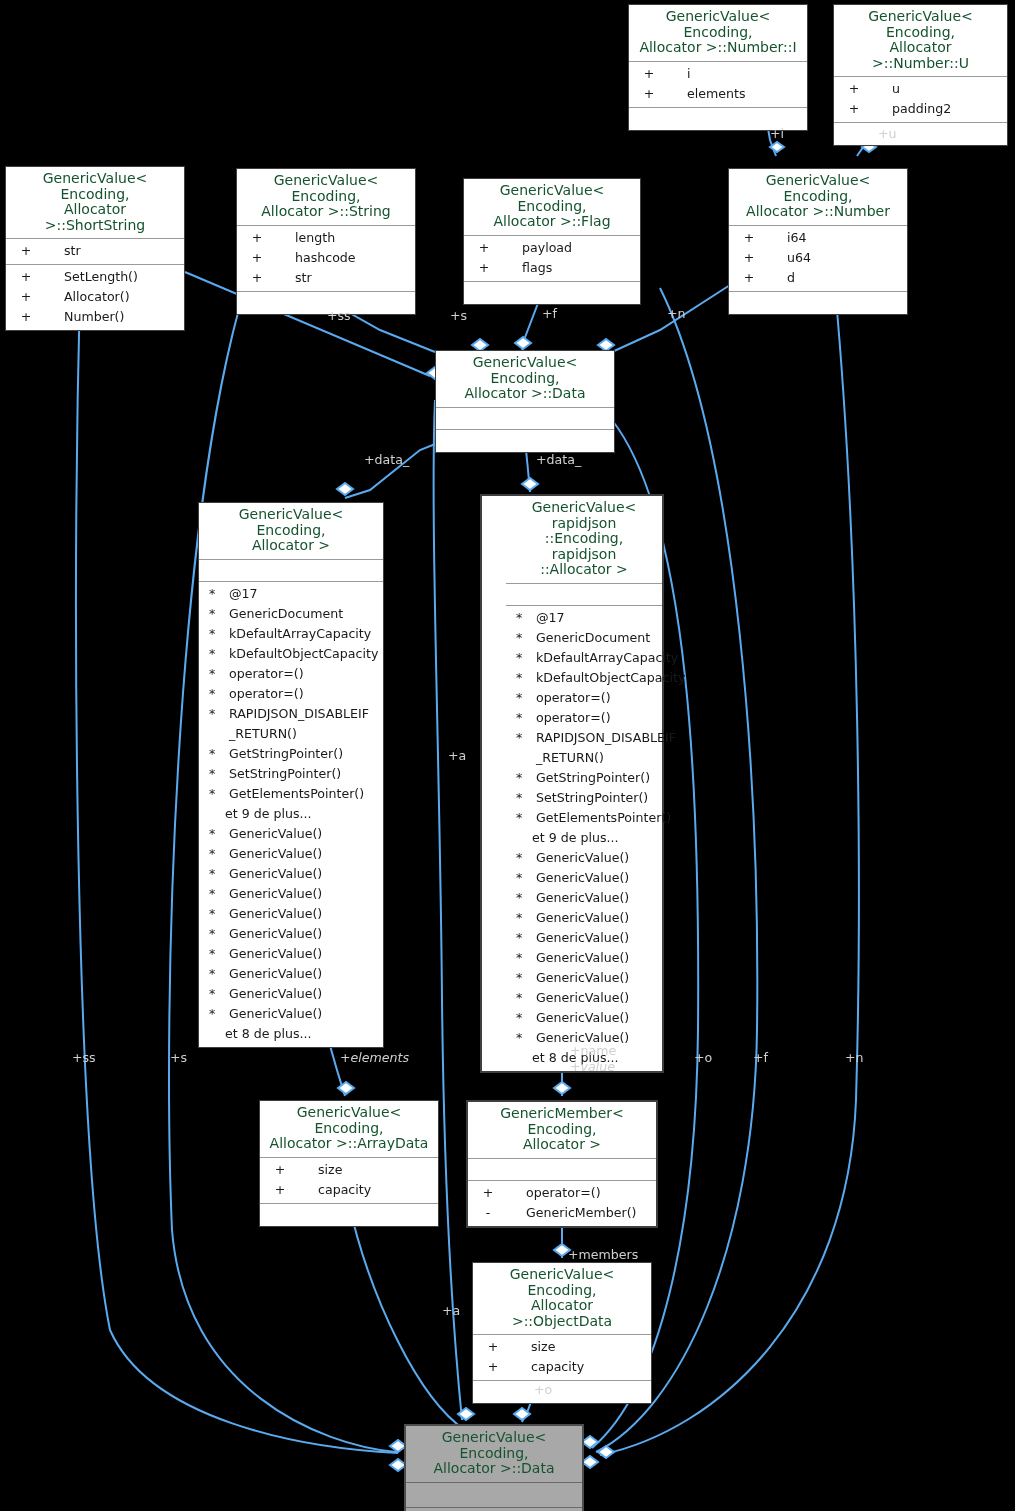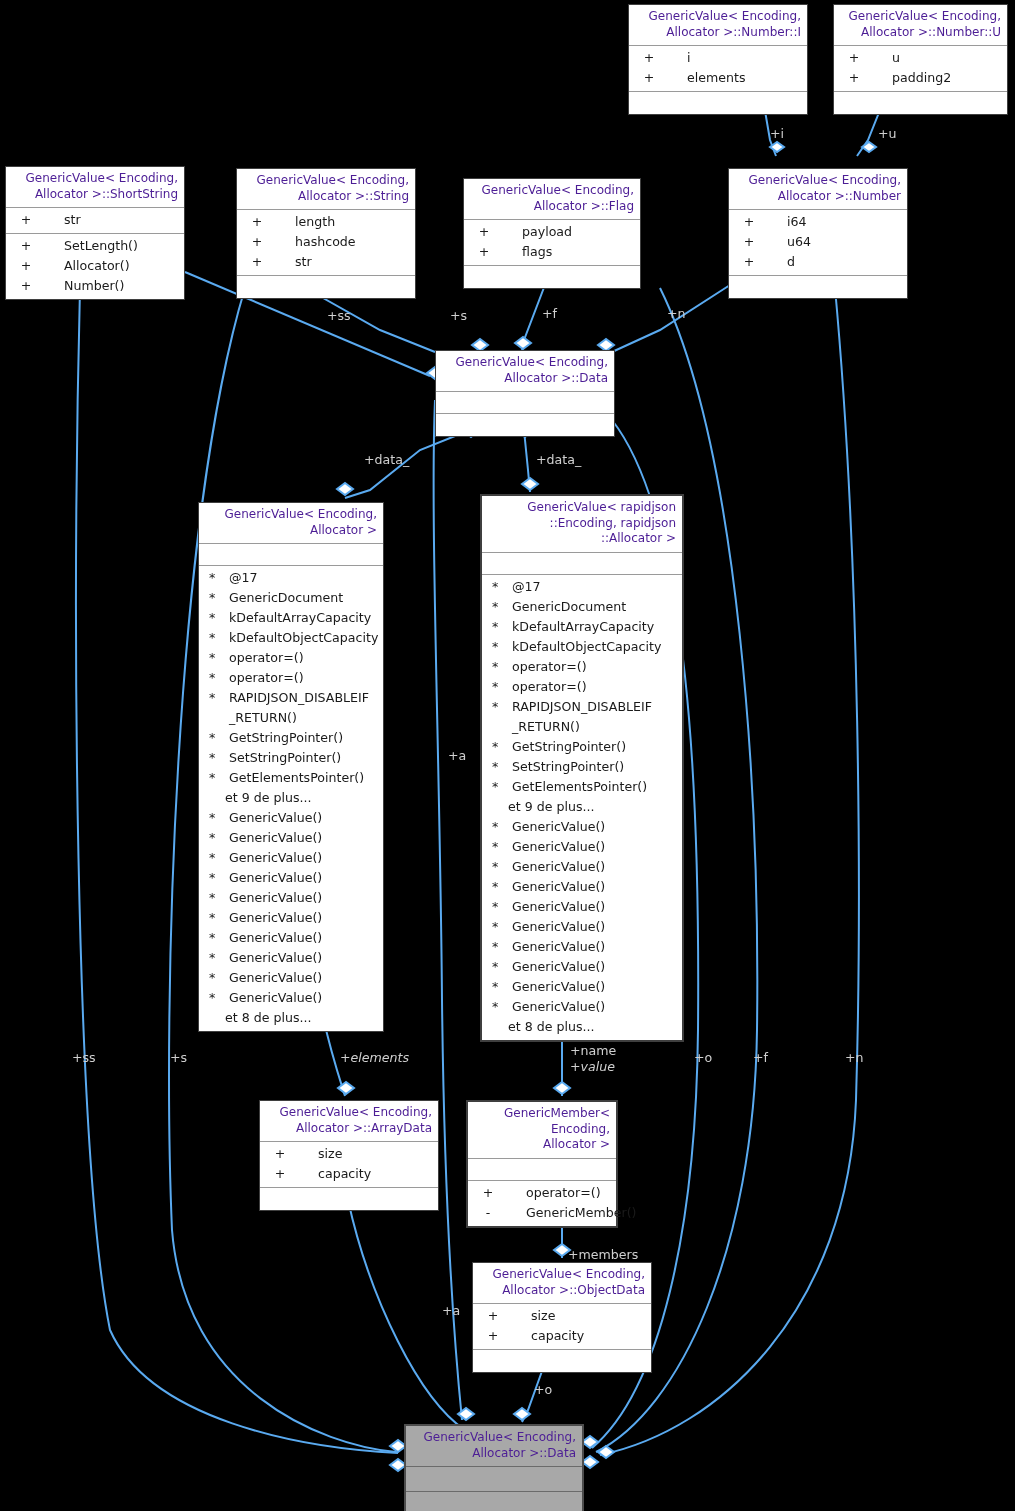--- a/index.html
+++ b/index.html
@@ -32,24 +32,24 @@
     z-index: 5;
   }
   .node.focus {
     background: #a8a8a8;
     border: 2px solid #4d4d4d;
   }
   .node.bold {
     border: 2px solid #3f3f3f;
   }
   .node-title {
-    text-align: right;
-    font-size: 12px;
+    text-align: center;
+    font-size: 14px;
     line-height: 15.6px;
-    color: #4c1d95;
+    color: #14532d;
     padding: 4px 6px 5px 6px;
     border-bottom: 1px solid #9a9a9a;
     box-sizing: border-box;
   }
   .node.focus .node-title { border-bottom: 1px solid #6b6b6b; }
   .compartment {
     border-bottom: 1px solid #9a9a9a;
     box-sizing: border-box;
     padding: 2px 0 3px 0;
   }
@@ -319,21 +319,21 @@
       <div class="row member"><span class="vis">*</span><span class="mname">GenericValue()</span></div>
       <div class="row member"><span class="vis">*</span><span class="mname">GenericValue()</span></div>
       <div class="row member"><span class="vis">*</span><span class="mname">GenericValue()</span></div>
       <div class="row member"><span class="vis">*</span><span class="mname">GenericValue()</span></div>
       <div class="row member"><span class="vis">*</span><span class="mname">GenericValue()</span></div>
       <div class="row member"><span class="vis">*</span><span class="mname">GenericValue()</span></div>
       <div class="row more">et 8 de plus...</div>
     </div>
   </div>
 
-  <div class="node bold" style="left:480px; top:494px; width:204px;">
+  <div class="node bold" style="left:480px; top:494px; width:184px;padding-left:24px;">
     <div class="node-title">
       <div>GenericValue&lt; rapidjson</div>
       <div>::Encoding, rapidjson</div>
       <div>::Allocator &gt;</div>
     </div>
     <div class="compartment empty"></div>
     <div class="compartment">
       <div class="row member"><span class="vis">*</span><span class="mname">@17</span></div>
       <div class="row member"><span class="vis">*</span><span class="mname">GenericDocument</span></div>
       <div class="row member"><span class="vis">*</span><span class="mname">kDefaultArrayCapacity</span></div>
@@ -371,21 +371,21 @@
         <span class="mname">size</span>
       </div>
       <div class="row attr">
         <span class="vis">+</span>
         <span class="mname">capacity</span>
       </div>
     </div>
     <div class="compartment empty"></div>
   </div>
 
-  <div class="node bold" style="left:466px; top:1100px; width:152px;">
+  <div class="node bold" style="left:466px; top:1100px; width:192px;">
     <div class="node-title">
       <div>GenericMember&lt; Encoding,</div>
       <div>Allocator &gt;</div>
     </div>
     <div class="compartment empty"></div>
     <div class="compartment">
       <div class="row attr">
         <span class="vis">+</span>
         <span class="mname">operator=()</span>
       </div>

